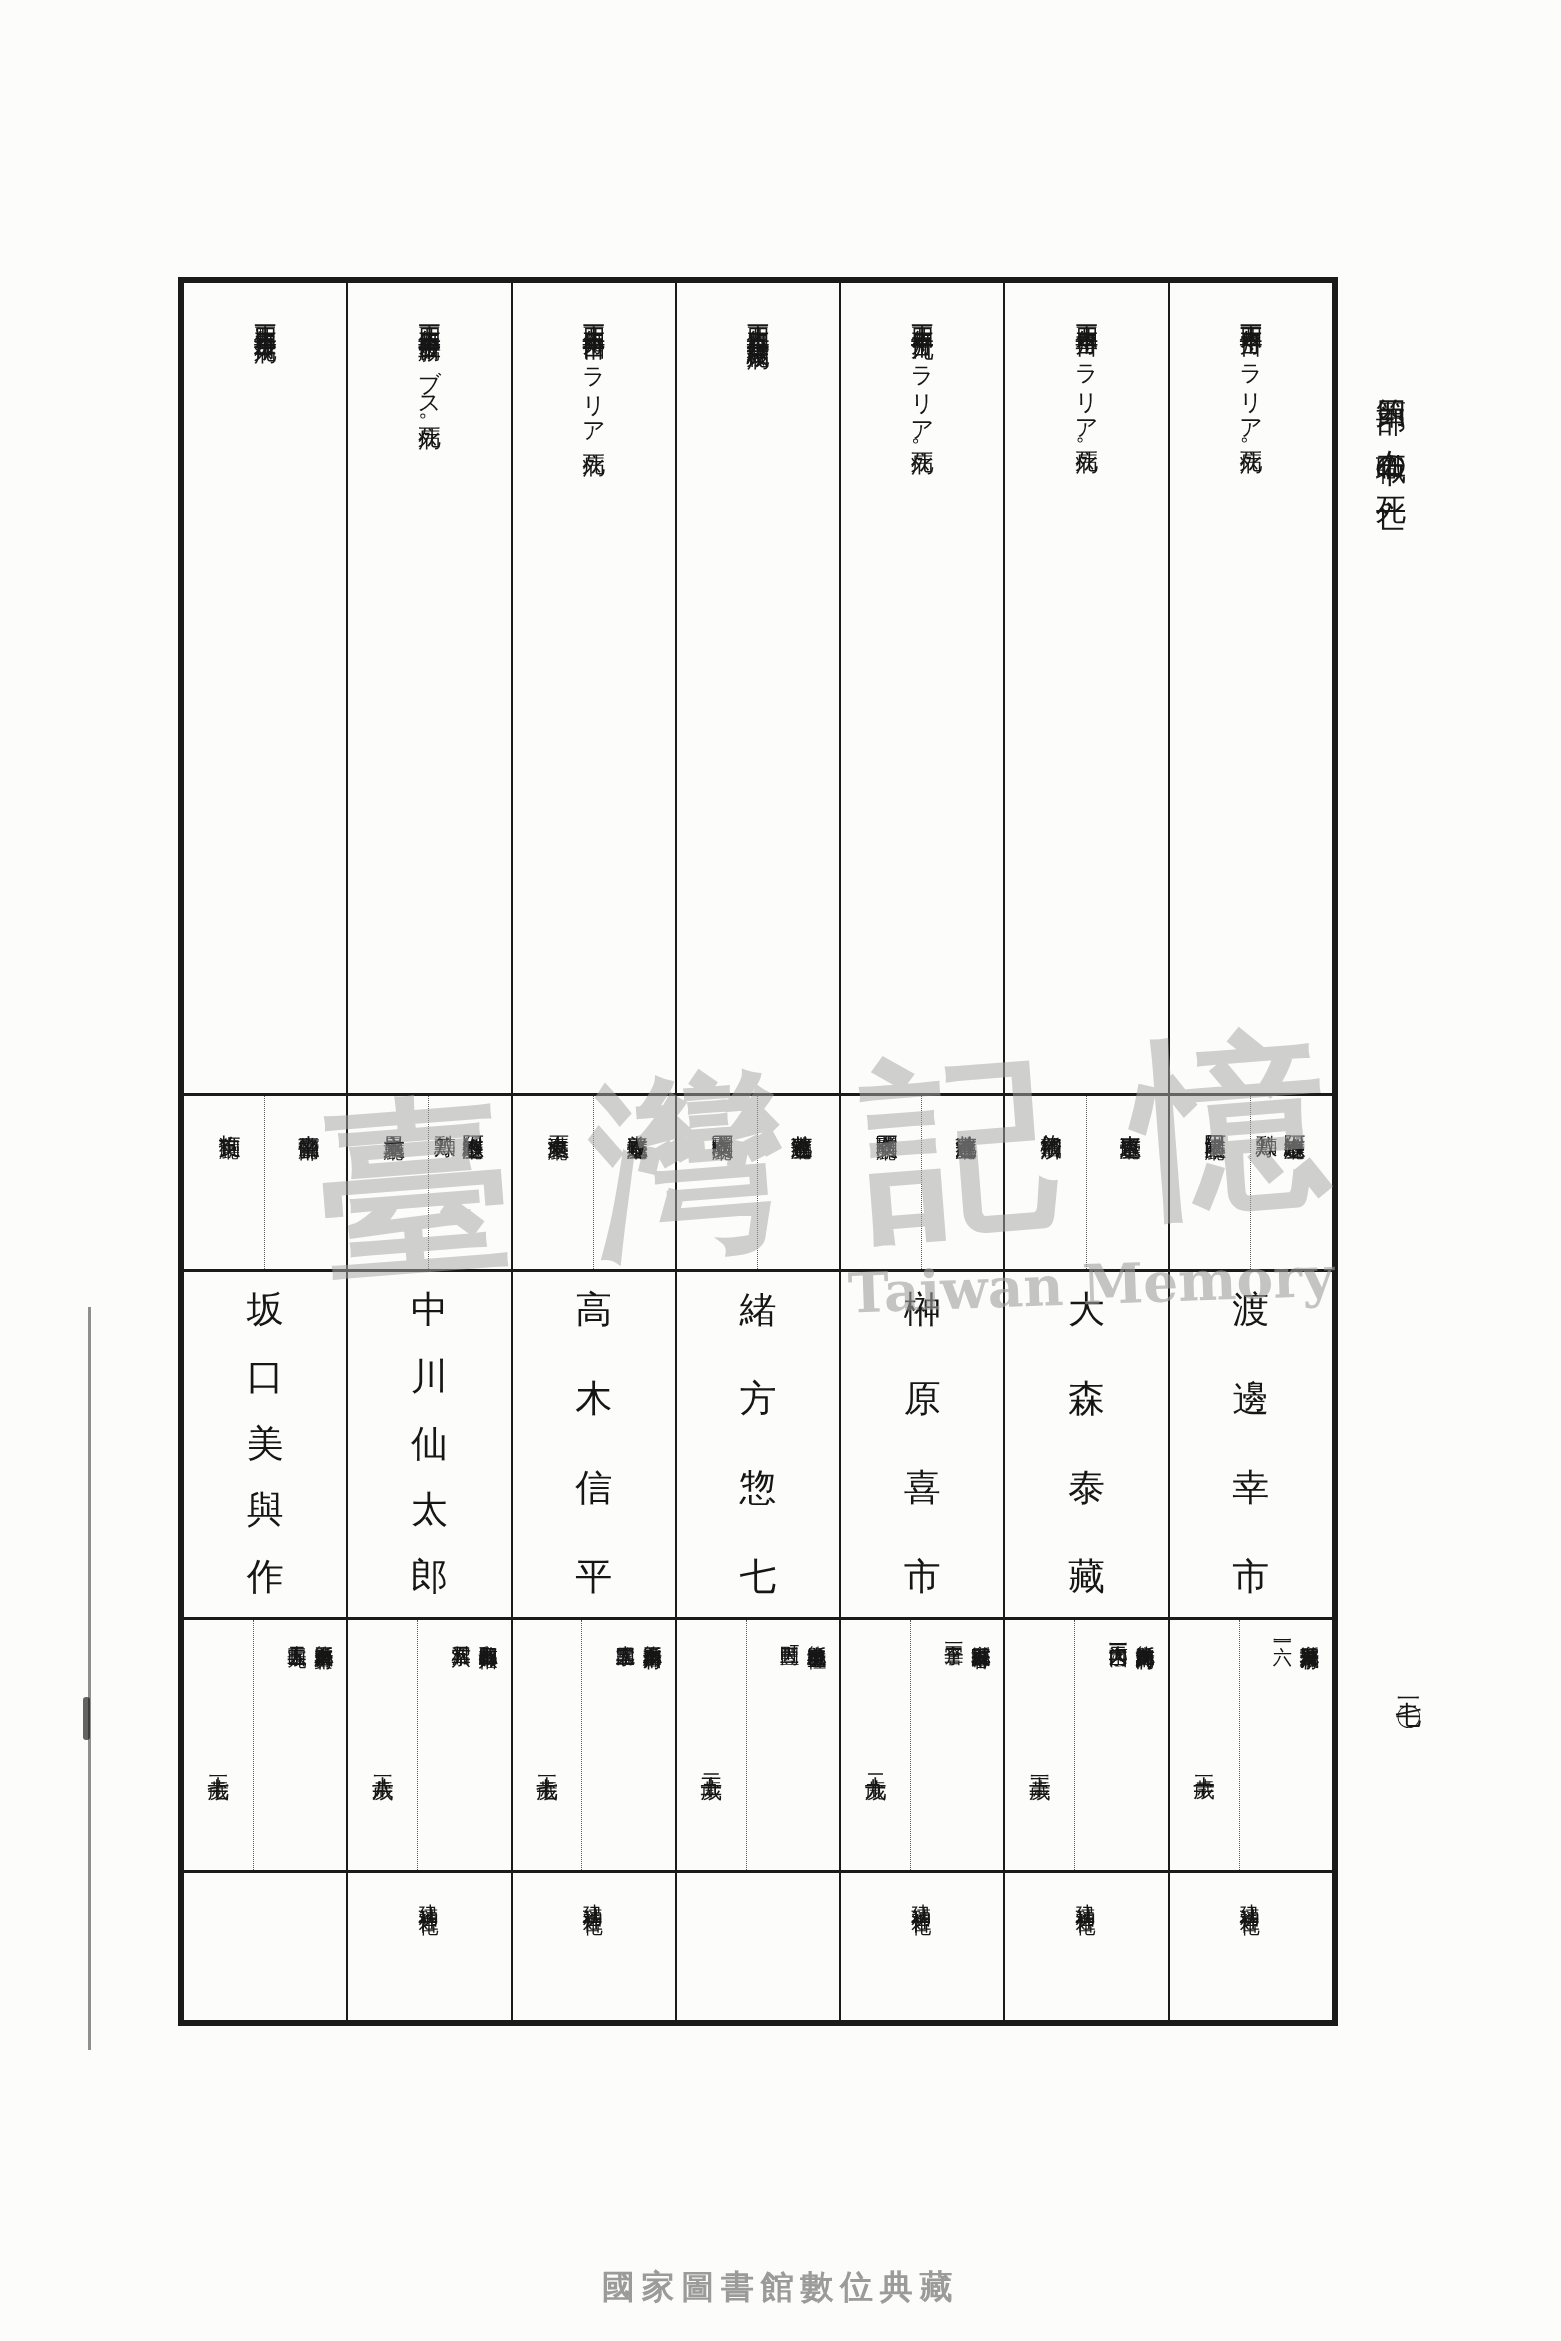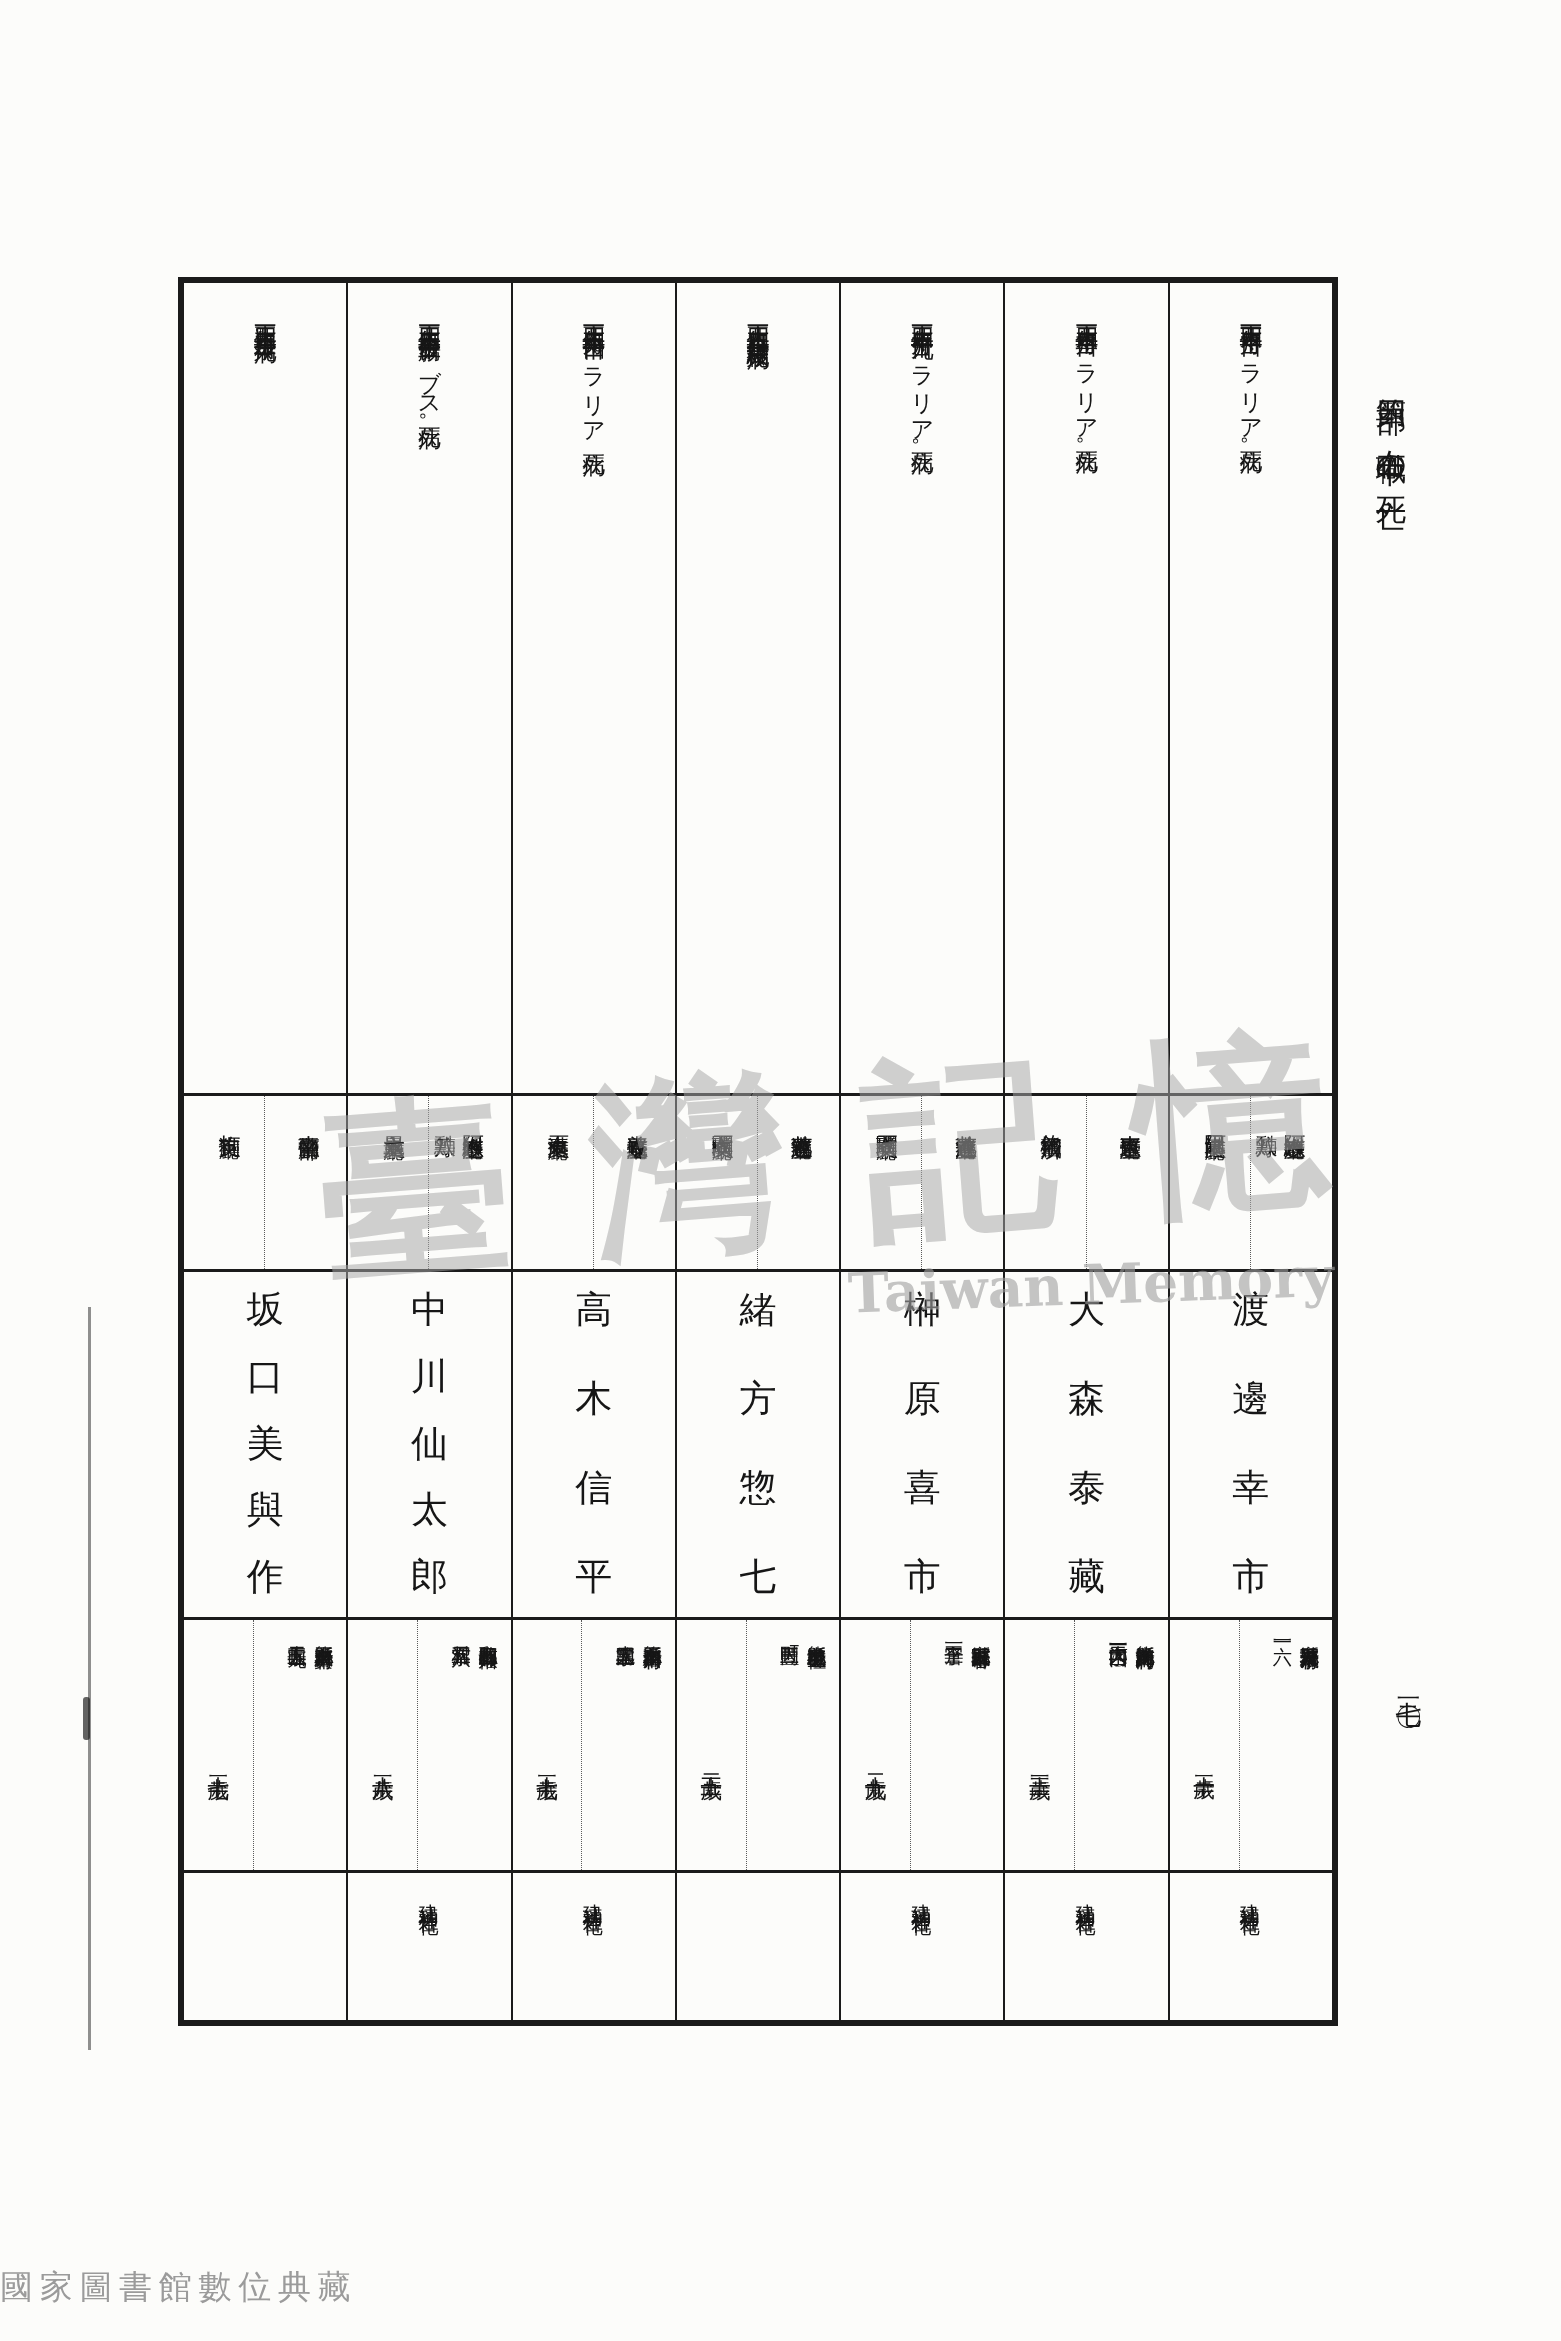--- a/index.html
+++ b/index.html
@@ -9,22 +9,22 @@
     font-family:"DejaVu Serif","Liberation Serif",serif;
     color:#161616;
   }
   .vtext { writing-mode:vertical-rl; text-orientation:upright; }
 
   
   .header { position:absolute; left:1370px; top:374px; font-size:30.5px; letter-spacing:3px; }
   .hdr-gap { margin-top:43px; }
   .page-num { position:absolute; left:1392px; top:1677px; font-size:26px; letter-spacing:3.7px; }
   .footer {
-    position:absolute; left:0; right:0; top:2265px; text-align:left;
-    font-size:33px; letter-spacing:6.7px; color:#9b9b9b; font-weight:normal;
+    position:absolute; left:0; right:0; top:2265px; text-align:center;
+    font-size:33px; letter-spacing:6.7px; color:#9b9b9b; font-weight:bold;
   }
 
   
   .table {
     position:absolute; left:178px; top:277px; width:1160px; height:1749px;
     border:6px solid #1b1b1b; box-sizing:border-box;
     display:flex; flex-direction:row-reverse;
     z-index:2;
   }
   .col { flex:1; display:flex; flex-direction:column; box-sizing:border-box; }

